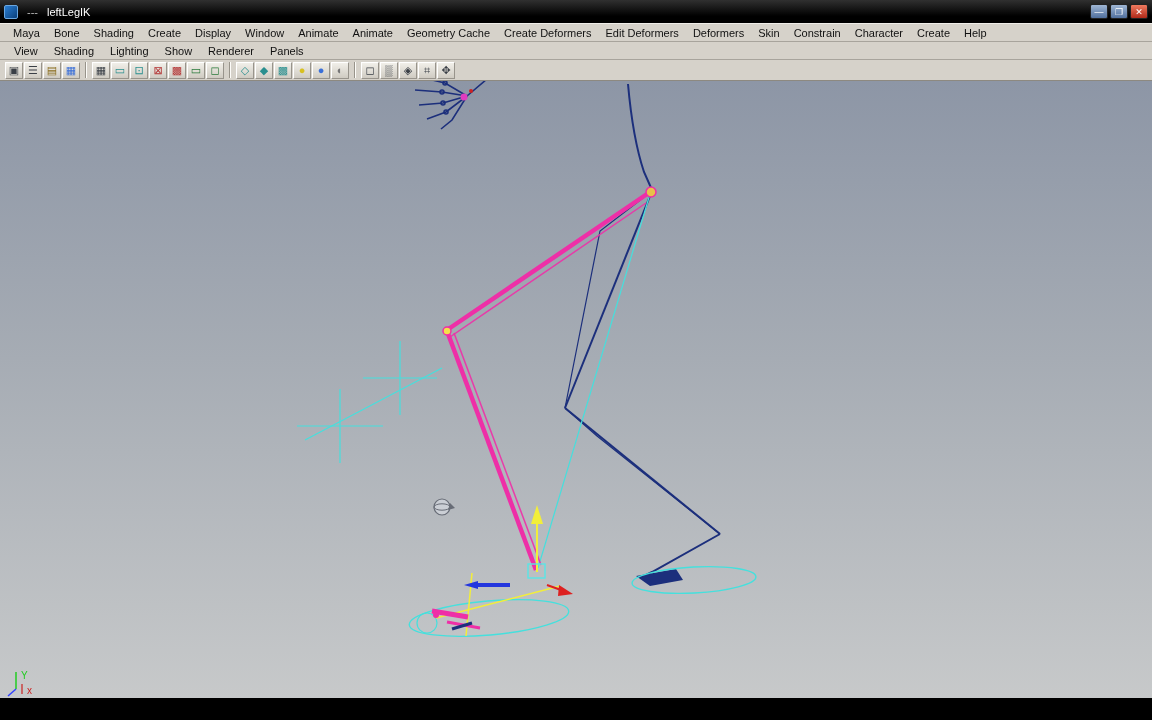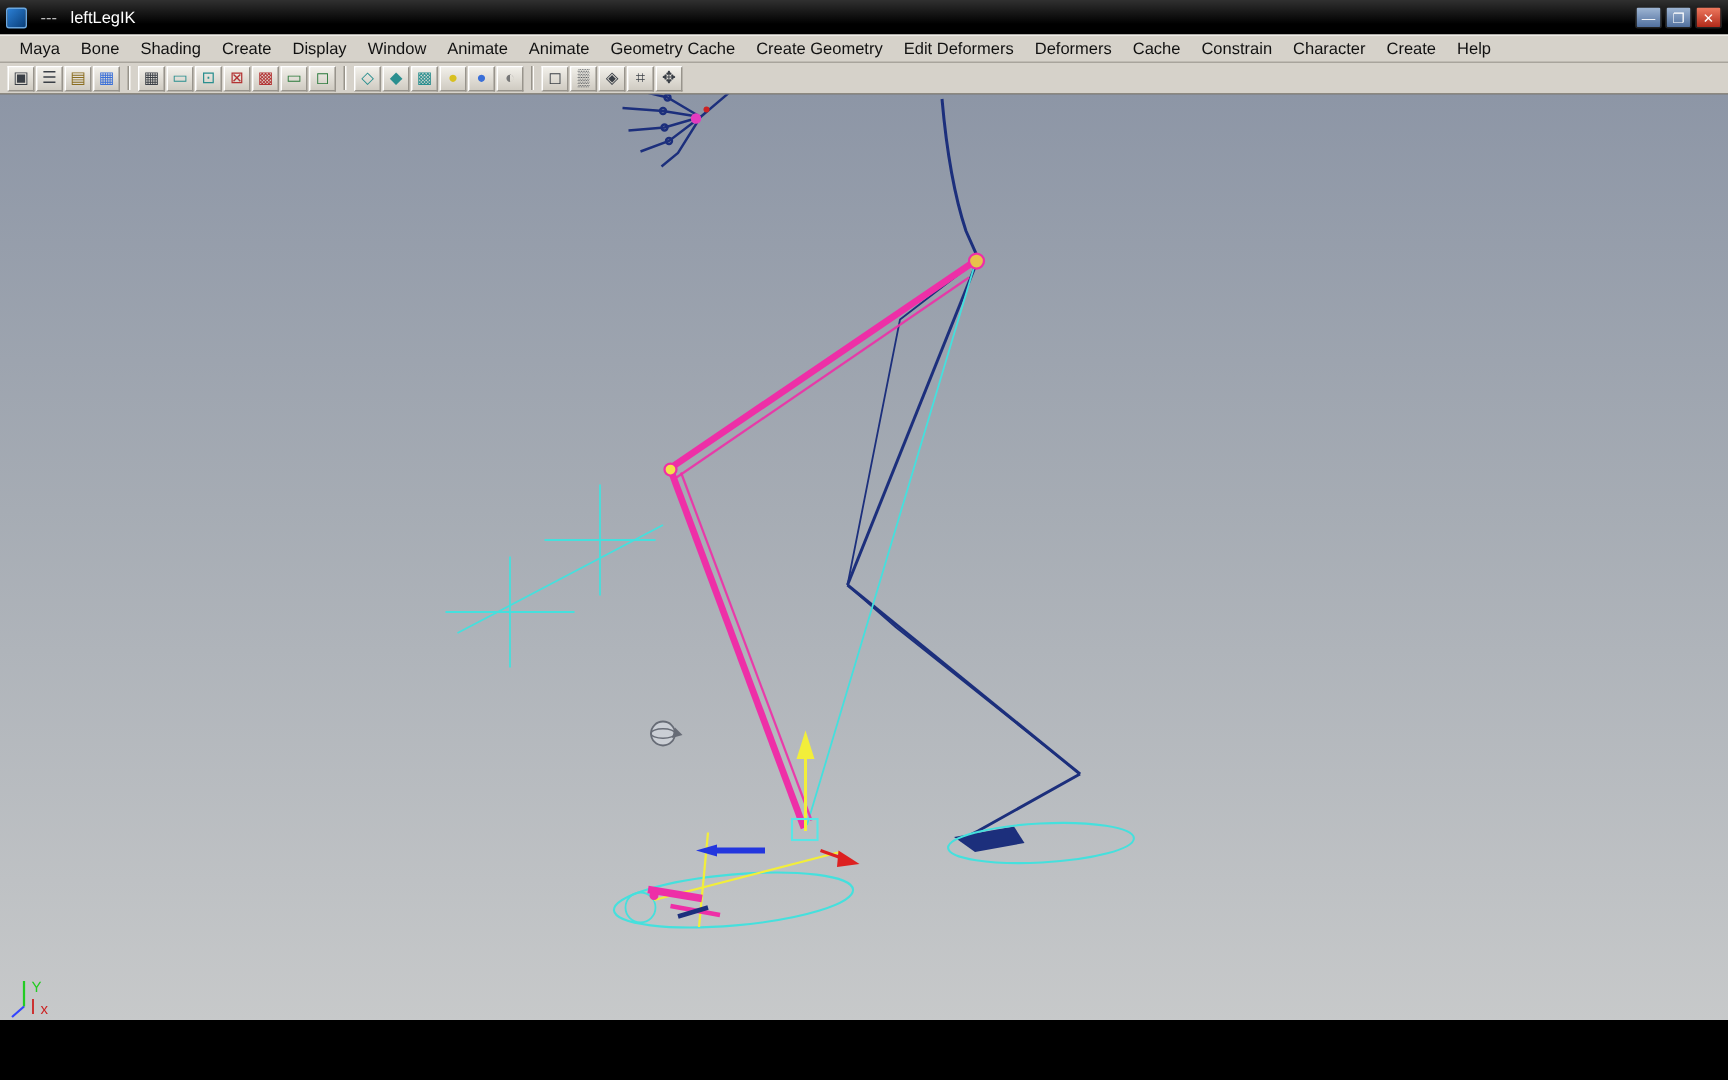--- a/index.html
+++ b/index.html
@@ -68,30 +68,38 @@
   <div class="menubar" id="menubar">
       <span class="menu-item">Maya</span>
       <span class="menu-item">Bone</span>
       <span class="menu-item">Shading</span>
       <span class="menu-item">Create</span>
       <span class="menu-item">Display</span>
       <span class="menu-item">Window</span>
       <span class="menu-item">Animate</span>
       <span class="menu-item">Animate</span>
       <span class="menu-item">Geometry Cache</span>
-      <span class="menu-item">Create Geometry</span>
+      <span class="menu-item">Create Deformers</span>
       <span class="menu-item">Edit Deformers</span>
       <span class="menu-item">Deformers</span>
-      <span class="menu-item">Cache</span>
+      <span class="menu-item">Skin</span>
       <span class="menu-item">Constrain</span>
       <span class="menu-item">Character</span>
       <span class="menu-item">Create</span>
       <span class="menu-item">Help</span>
     </div>
 
+  <div class="panelbar" id="panelbar">
+      <span class="menu-item">View</span>
+      <span class="menu-item">Shading</span>
+      <span class="menu-item">Lighting</span>
+      <span class="menu-item">Show</span>
+      <span class="menu-item">Renderer</span>
+      <span class="menu-item">Panels</span>
+    </div>
 
   <div class="toolbar" id="toolbar">
       <div class="tb-icon" style="color: rgb(58, 63, 70);">▣</div>
       <div class="tb-icon" style="color: rgb(58, 63, 70);">☰</div>
       <div class="tb-icon" style="color: rgb(138, 109, 31);">▤</div>
       <div class="tb-icon" style="color: rgb(58, 111, 216);">▦</div>
       <div class="tb-divider"></div>
       <div class="tb-icon" style="color: rgb(58, 63, 70);">▦</div>
       <div class="tb-icon" style="color: rgb(42, 143, 143);">▭</div>
       <div class="tb-icon" style="color: rgb(42, 143, 143);">⊡</div>

